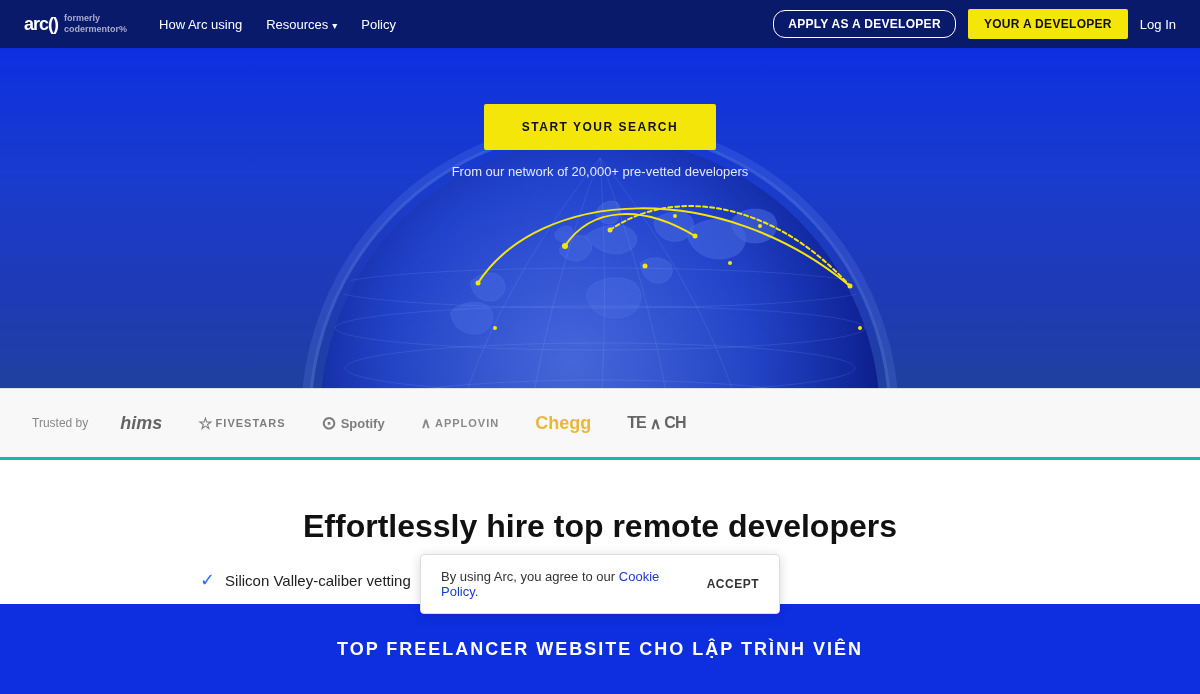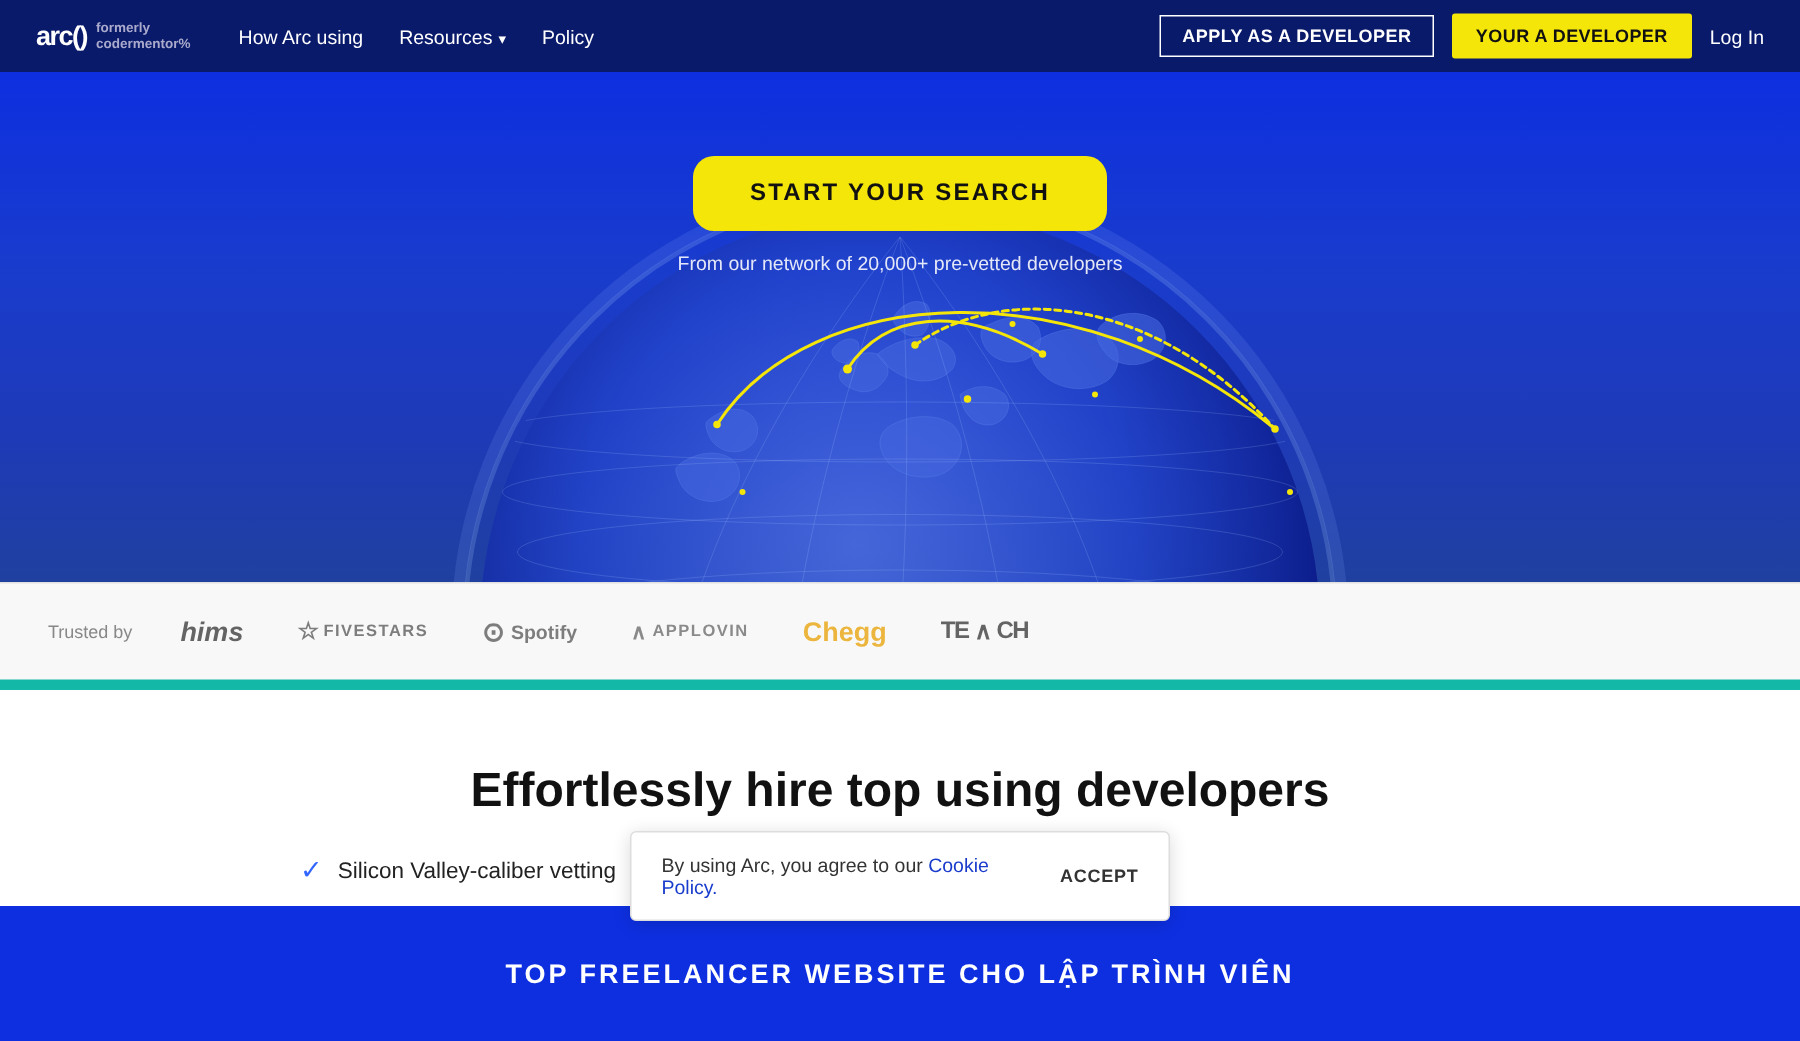--- a/index.html
+++ b/index.html
@@ -56,21 +56,21 @@
       gap: 12px;
     }
     .btn-apply {
       border: 1.5px solid white;
       background: transparent;
       color: white;
       padding: 6px 14px;
       font-size: 12px;
       font-weight: 600;
       cursor: pointer;
-      border-radius: 0;
+      border-radius: 12px;
       white-space: nowrap;
       letter-spacing: 0.3px;
     }
     .btn-hire {
       background: #f5e60a;
       color: #111;
       border: none;
       padding: 8px 16px;
       font-size: 12px;
       font-weight: 700;
@@ -96,24 +96,24 @@
       align-items: center;
       padding-top: 56px;
       position: relative;
       overflow: hidden;
     }
     .hero-cta-btn {
       background: #f5e60a;
       color: #111;
       border: none;
       padding: 16px 38px;
-      font-size: 16px;
+      font-size: 12px;
       font-weight: 800;
       cursor: pointer;
-      border-radius: 14px;
+      border-radius: 2px;
       letter-spacing: 1.5px;
       text-transform: uppercase;
       z-index: 2;
       position: relative;
     }
     .hero-subtitle {
       color: rgba(255,255,255,0.88);
       font-size: 13px;
       margin-top: 14px;
       z-index: 2;
@@ -131,21 +131,21 @@
     }
     .globe-svg {
       width: 100%;
       height: 100%;
     }
 
     
     .trusted-bar {
       background: #f8f8f8;
       border-top: 1px solid #e0e0e0;
-      border-bottom: 7px solid #14b8a6;
+      border-bottom: 3px solid #14b8a6;
       display: flex;
       align-items: center;
       padding: 0 32px;
       height: 72px;
       gap: 0;
     }
     .trusted-label {
       font-size: 12px;
       color: #888;
       white-space: nowrap;
@@ -388,21 +388,21 @@
       <span style="font-size:11px;letter-spacing:1px;">APPLOVIN</span>
     </span>
     <span class="logo-item logo-chegg">Chegg</span>
     <span class="logo-item logo-teach">
       TE<span style="display:inline-block;transform:rotate(0deg);">∧</span>CH
     </span>
   </div>
 </div>
 
 <div class="main-content">
-  <h1 class="main-heading">Effortlessly hire top using developers</h1>
+  <h1 class="main-heading">Effortlessly hire top remote developers</h1>
   <div class="feature-item">
     <span class="feature-check">✓</span>
     <span>Silicon Valley-caliber vetting</span>
   </div>
 </div>
 
 <div class="cookie-banner">
   <span class="cookie-text">
     <span>By using Arc, you agree to our</span>
     <span class="cookie-link">Cookie Policy.</span>

